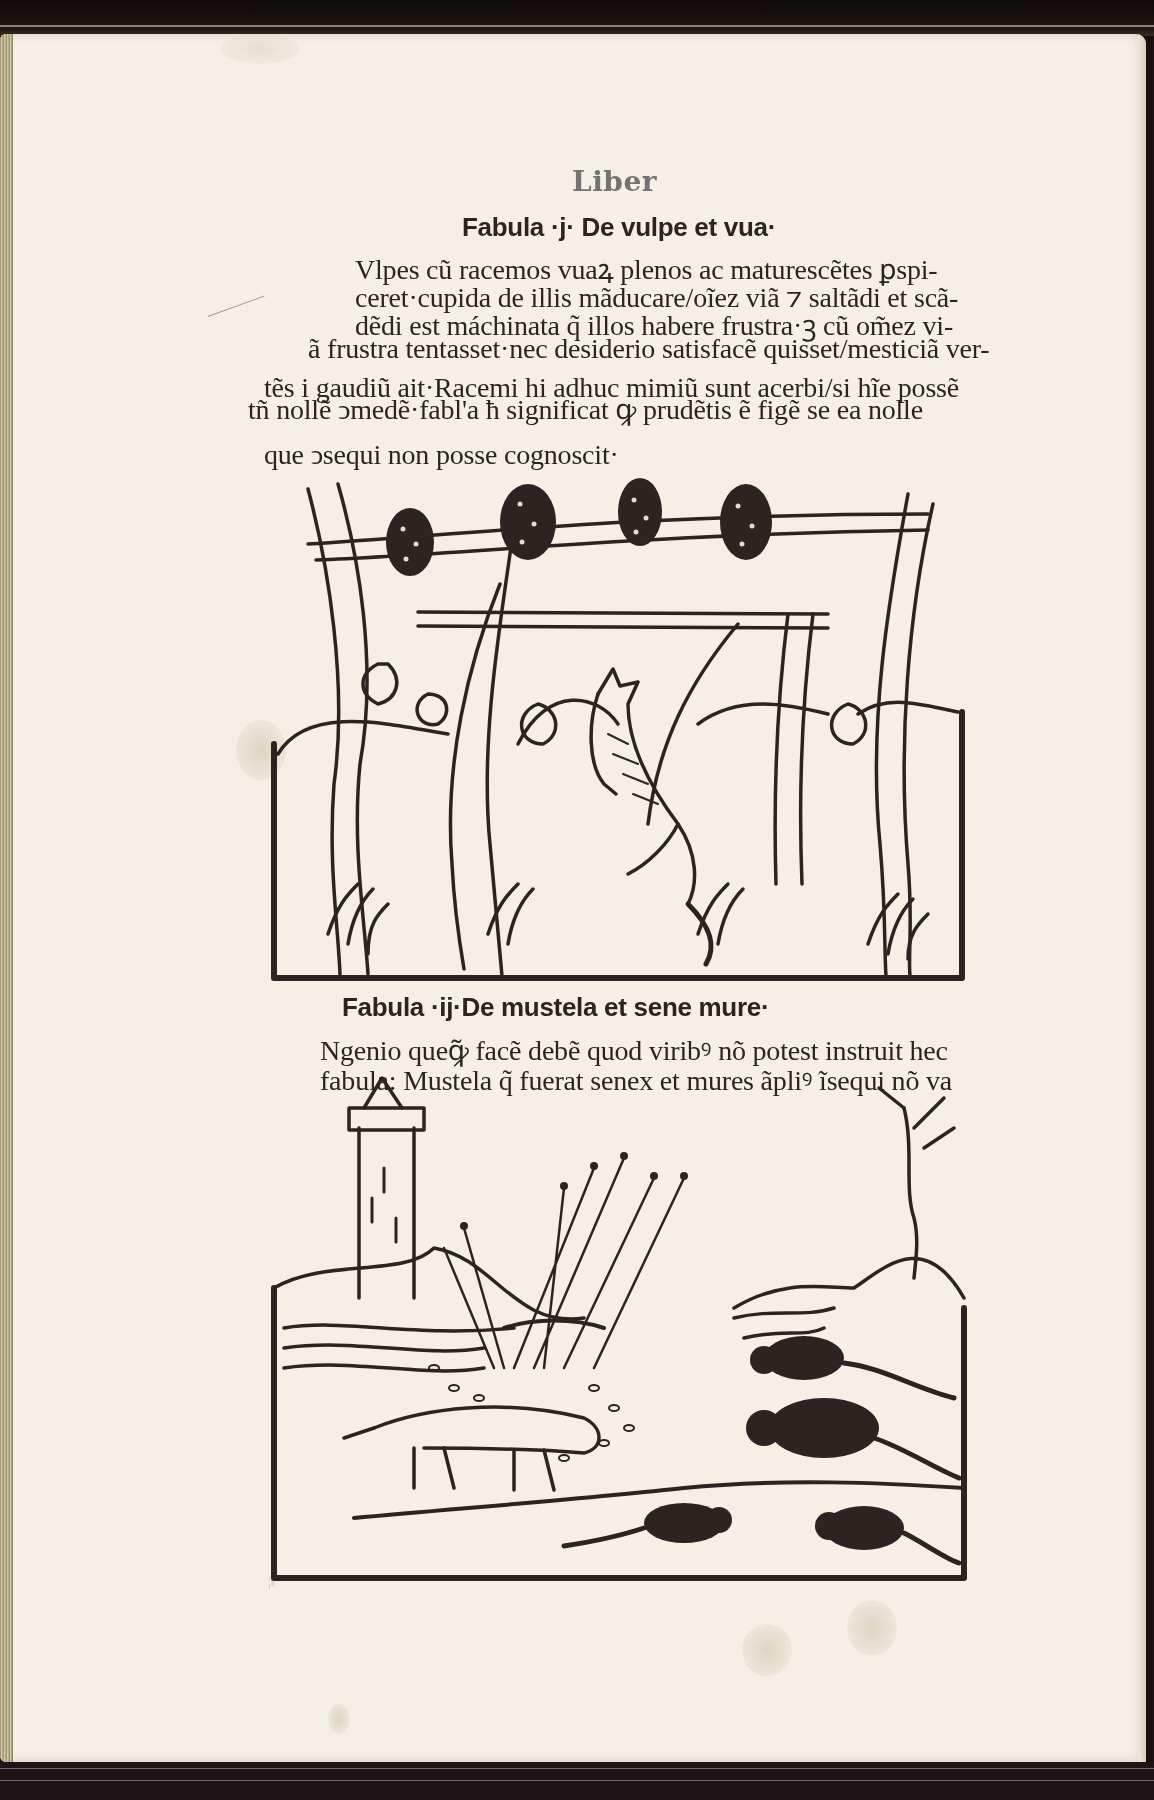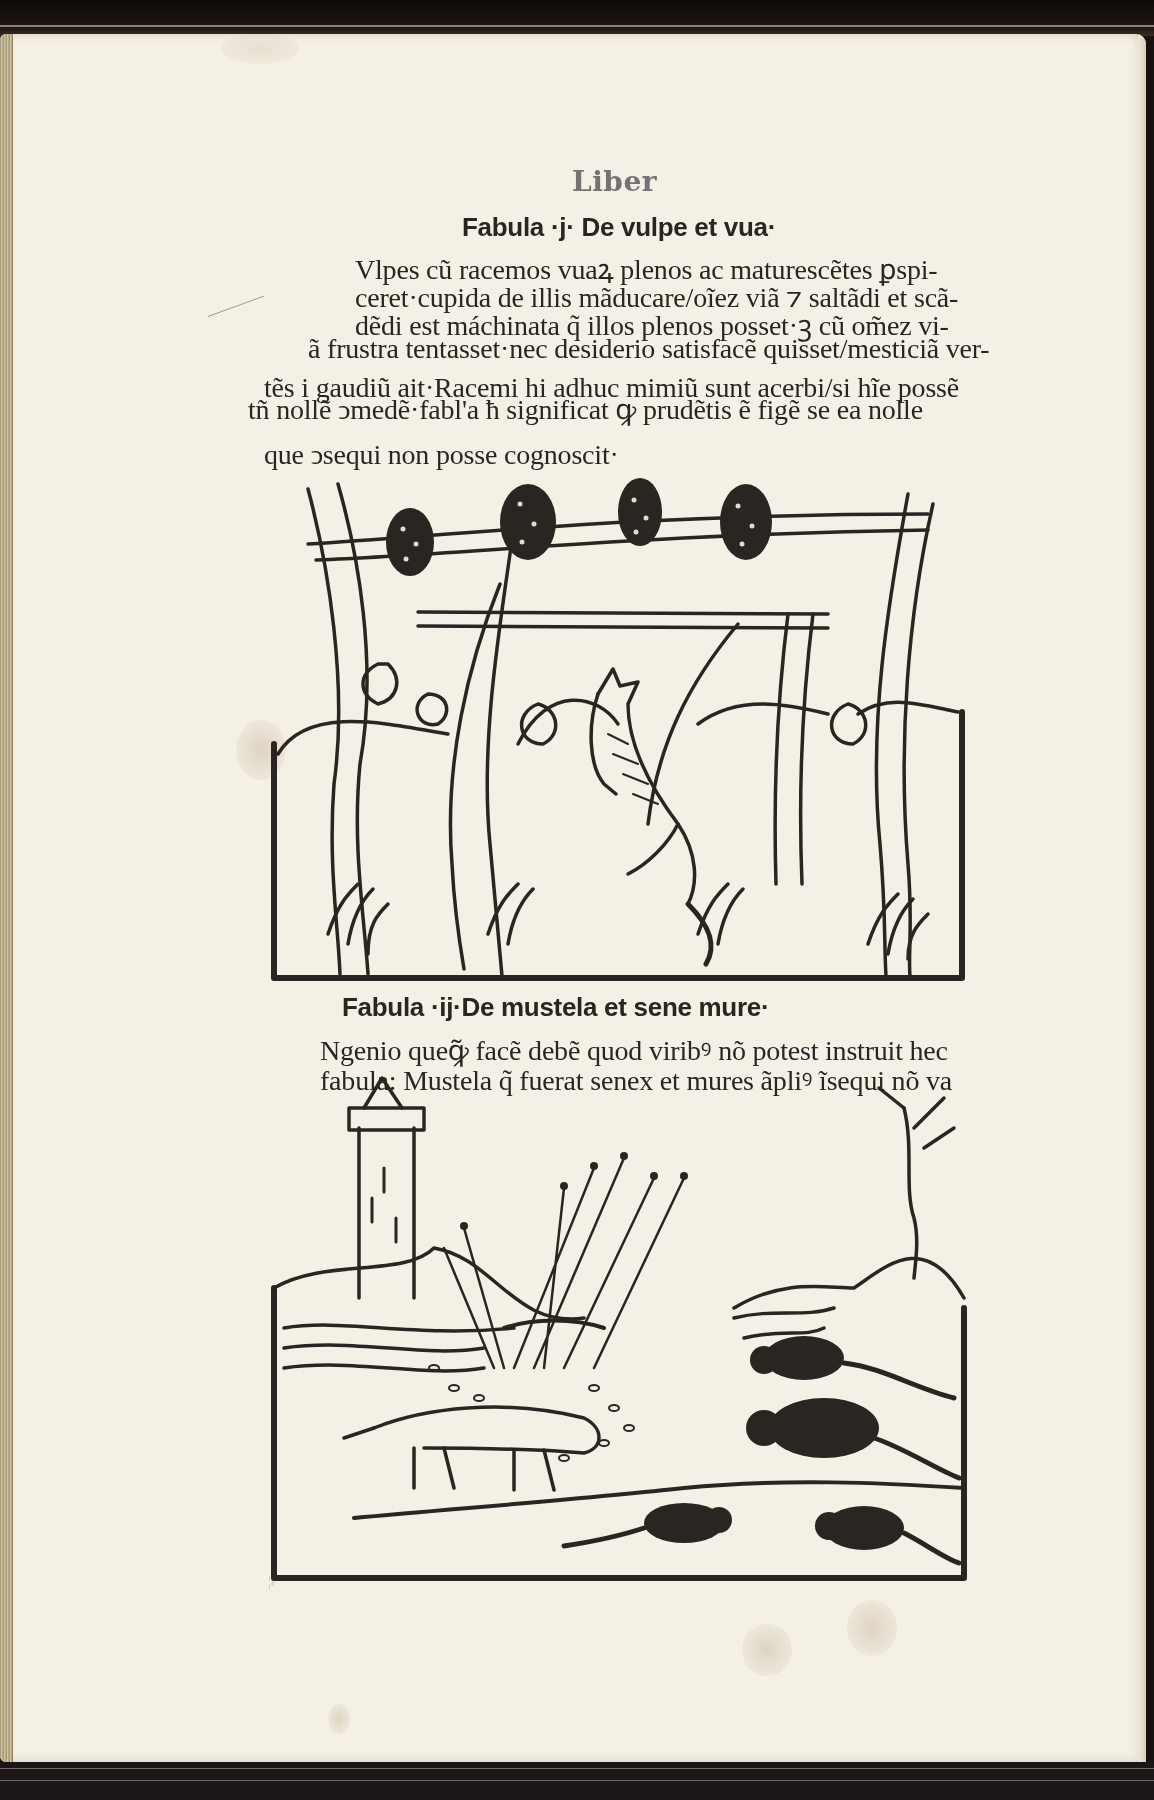--- a/index.html
+++ b/index.html
@@ -85,21 +85,21 @@
   <div class="stain" style="left:220px;top:0px;width:80px;height:30px;opacity:.6;"></div>
 
   <div class="margin-stroke" style="left:208px;top:282px;width:60px;transform:rotate(-20deg);"></div>
   <div class="folio-mark" style="left:268px;top:1540px;">¦ǁ</div>
 
   <div class="running-head">Liber</div>
 
   <div class="fable-heading" style="left:462px;top:178px;">Fabula ·j· De vulpe et vua·</div>
   <div class="body-line" style="left:355px;top:215px;">Vlpes cũ racemos vuaꝝ plenos ac maturescẽtes ꝑspi-</div>
   <div class="body-line" style="left:355px;top:243px;">ceret·cupida de illis mãducare/oĩez viã ⁊ saltãdi et scã-</div>
-  <div class="body-line" style="left:355px;top:271px;">dẽdi est máchinata q̃ illos plenos posset·ꝫ cũ om̃ez vi-</div>
+  <div class="body-line" style="left:355px;top:271px;">dẽdi est máchinata q̃ illos habere frustra·ꝫ cũ om̃ez vi-</div>
   <div class="body-line" style="left:264px;top:299px;margin-left:44px;">ã frustra tentasset·nec desiderio satisfacẽ quisset/mesticiã ver-</div>
   <div class="body-line" style="left:264px;top:327px;margin-top:11px;">tẽs i gaudiũ ait·Racemi hi adhuc mimiũ sunt acerbi/si hĩe possẽ</div>
   <div class="body-line" style="left:248px;top:355px;">tñ nollẽ ↄmedẽ·fabl'a ħ significat ꝙ prudẽtis ẽ figẽ se ea nolle</div>
   <div class="body-line" style="left:264px;top:383px;margin-top:22px;">que ↄsequi non posse cognoscit·</div>
 
   <div class="woodcut" style="left:268px;top:430px;">
     <svg width="700" height="522" viewBox="0 0 700 522" fill="none" stroke="#2b2521" stroke-width="3.5" stroke-linecap="round" stroke-linejoin="round">
 
       <path d="M6 280 L6 514 L694 514 L694 248" stroke-width="6"></path>
 

